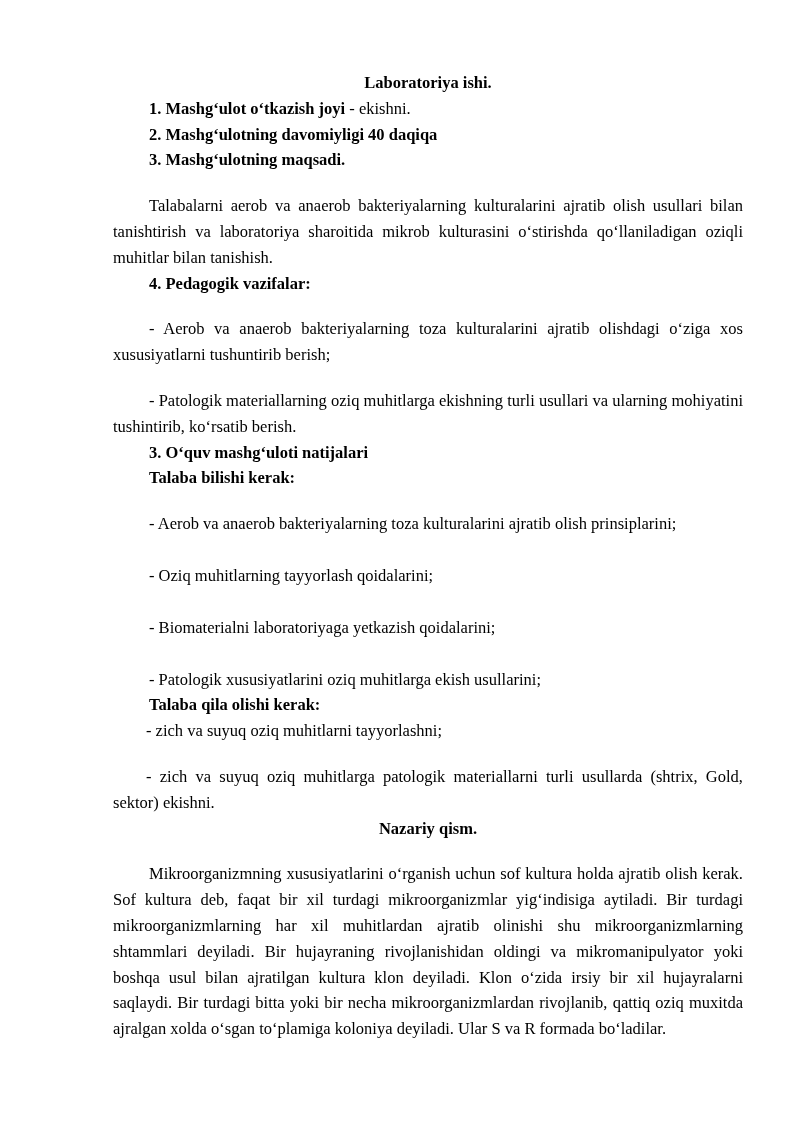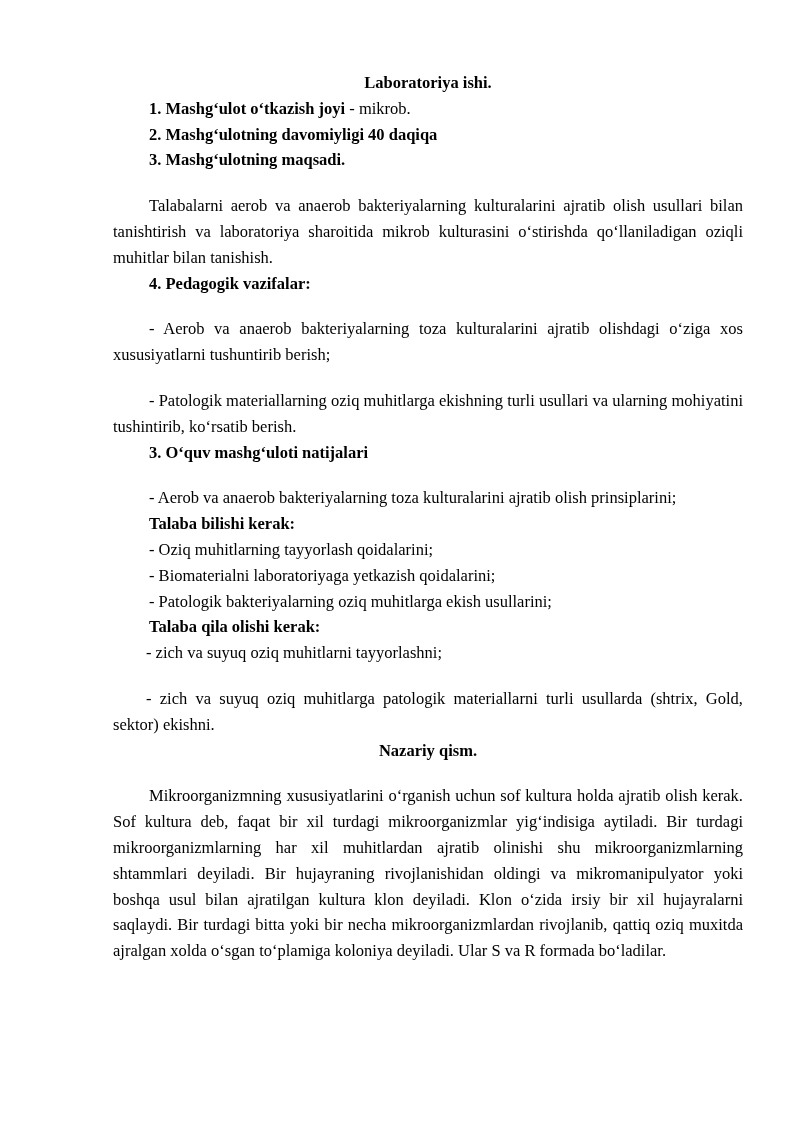--- a/index.html
+++ b/index.html
@@ -46,59 +46,60 @@
   }
   
   .para {
     text-align: justify;
     text-justify: inter-word;
     margin-top: 20px;
   }
   
   .li {
     text-indent: 36px;
+    margin-top: 26px;
   }
   .li-tight {
     text-indent: 33px;
   }
 </style>
 </head>
 <body>
 
 <div class="page">
   <div class="doc">
 
     <p class="ln center bold">Laboratoriya ishi.</p>
 
 
-    <p class="ln indent"><span class="bold">1. Mashg‘ulot o‘tkazish joyi</span><span> - mikrob.</span></p>
+    <p class="ln indent"><span class="bold">1. Mashg‘ulot o‘tkazish joyi</span><span> - ekishni.</span></p>
 
     <p class="ln indent bold">2. Mashg‘ulotning davomiyligi  40 daqiqa</p>
 
     <p class="ln indent bold">3. Mashg‘ulotning maqsadi.</p>
 
     <p class="ln indent para">Talabalarni aerob va anaerob bakteriyalarning kulturalarini ajratib olish usullari bilan tanishtirish va laboratoriya sharoitida mikrob kulturasini o‘stirishda qo‘llaniladigan oziqli muhitlar bilan tanishish.</p>
 
     <p class="ln indent bold">4. Pedagogik vazifalar:</p>
 
     <p class="ln indent para">-  Aerob va anaerob bakteriyalarning toza kulturalarini ajratib olishdagi o‘ziga xos xususiyatlarni tushuntirib berish;</p>
 
     <p class="ln indent para">-  Patologik materiallarning oziq muhitlarga ekishning turli usullari va ularning mohiyatini tushintirib, ko‘rsatib berish.</p>
 
     <p class="ln indent bold">3. O‘quv mashg‘uloti natijalari</p>
 
+    <p class="ln indent bold">Talaba bilishi kerak:</p>
+
     <p class="ln indent para">- Aerob va anaerob bakteriyalarning toza kulturalarini ajratib olish prinsiplarini;</p>
-
-    <p class="ln indent bold">Talaba bilishi kerak:</p>
 
     <p class="ln li">-  Oziq muhitlarning tayyorlash qoidalarini;</p>
 
     <p class="ln li">-  Biomaterialni laboratoriyaga yetkazish qoidalarini;</p>
 
-    <p class="ln li">-  Patologik bakteriyalarning oziq muhitlarga ekish usullarini;</p>
+    <p class="ln li">-  Patologik xususiyatlarini oziq muhitlarga ekish usullarini;</p>
 
     <p class="ln indent bold">Talaba qila olishi kerak:</p>
 
     <p class="ln li-tight">- zich va suyuq oziq muhitlarni tayyorlashni;</p>
 
     <p class="ln li-tight para">- zich va suyuq oziq muhitlarga patologik materiallarni turli usullarda (shtrix, Gold, sektor)  ekishni.</p>
 
     <p class="ln center bold">Nazariy qism.</p>
 
 

